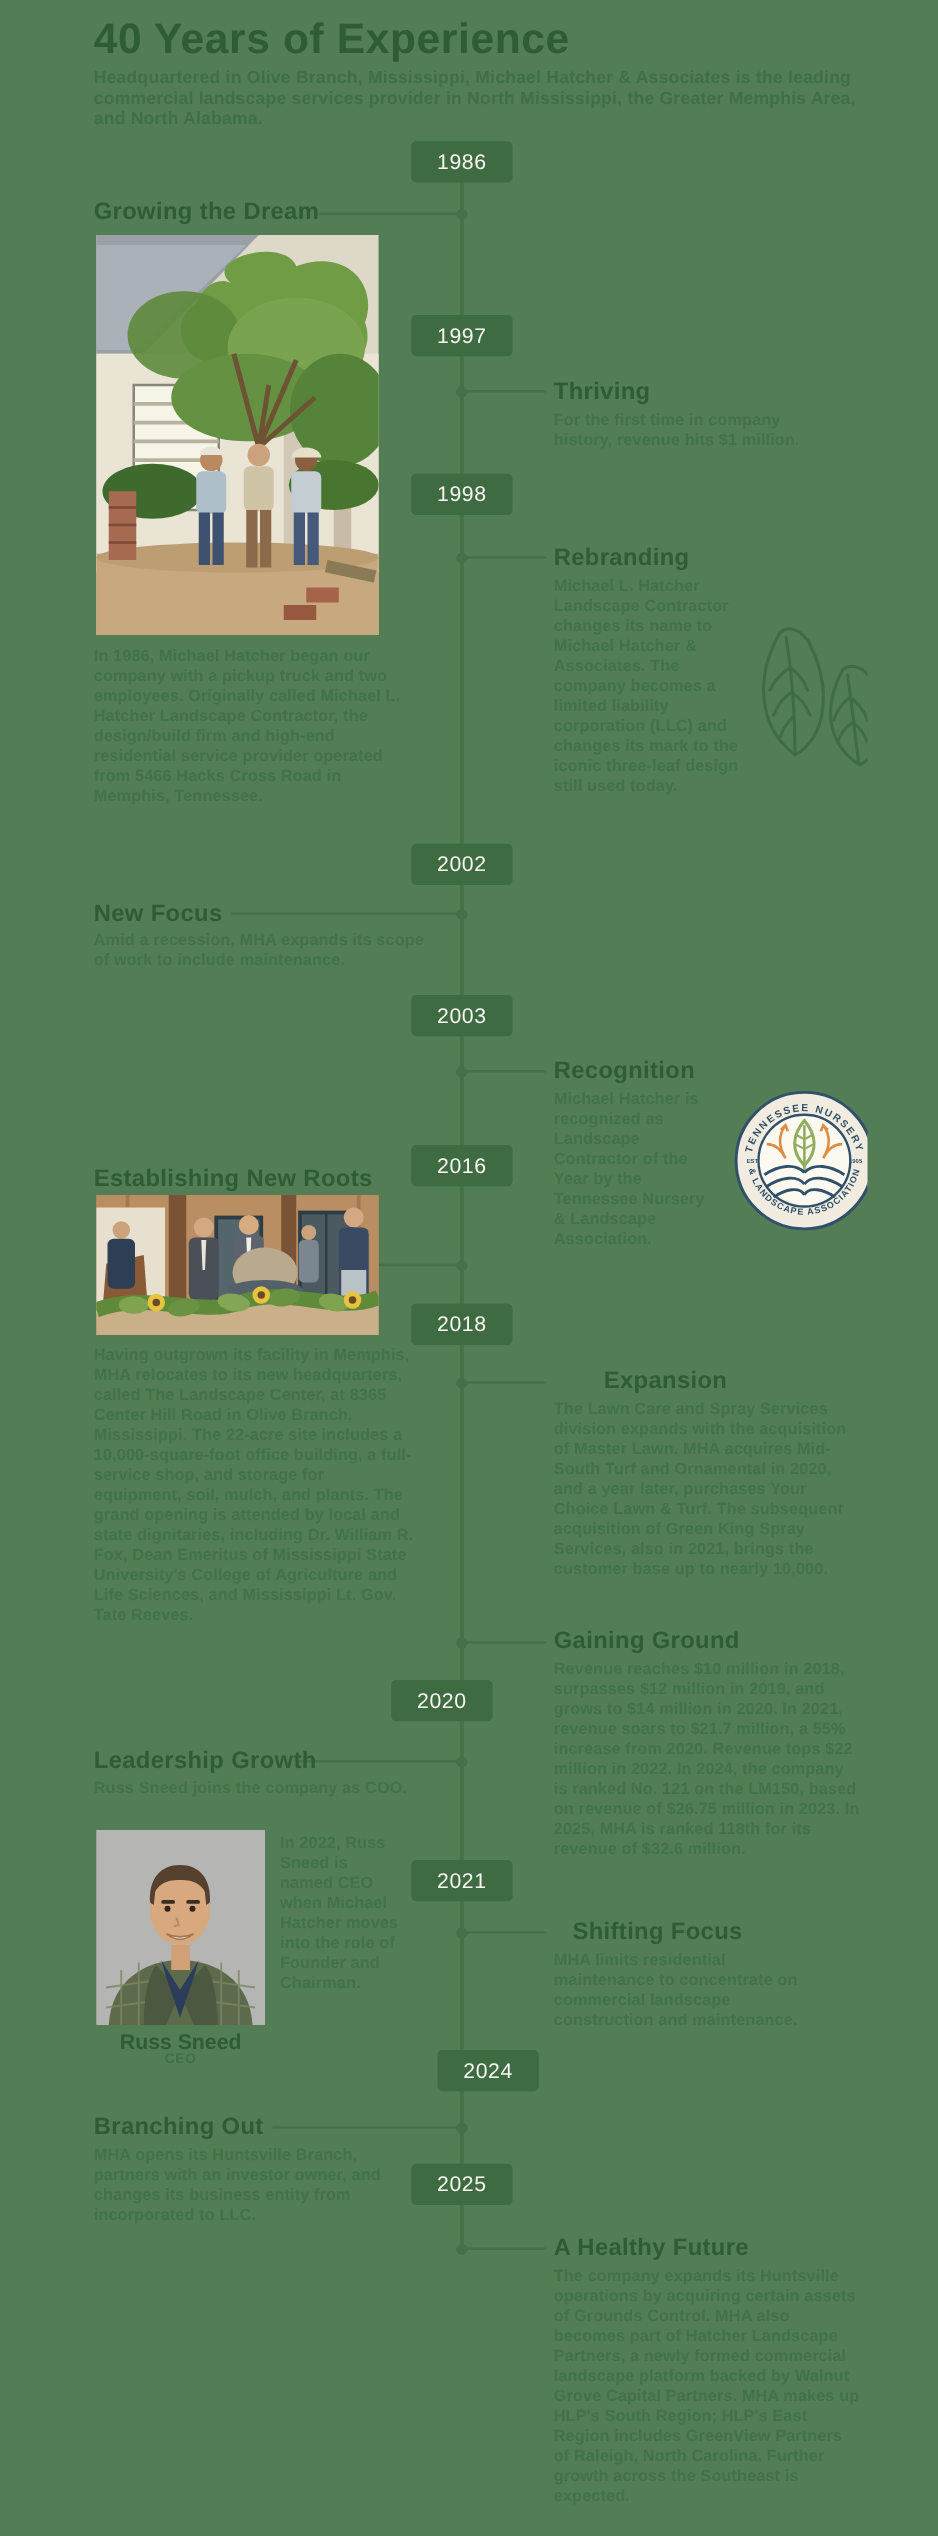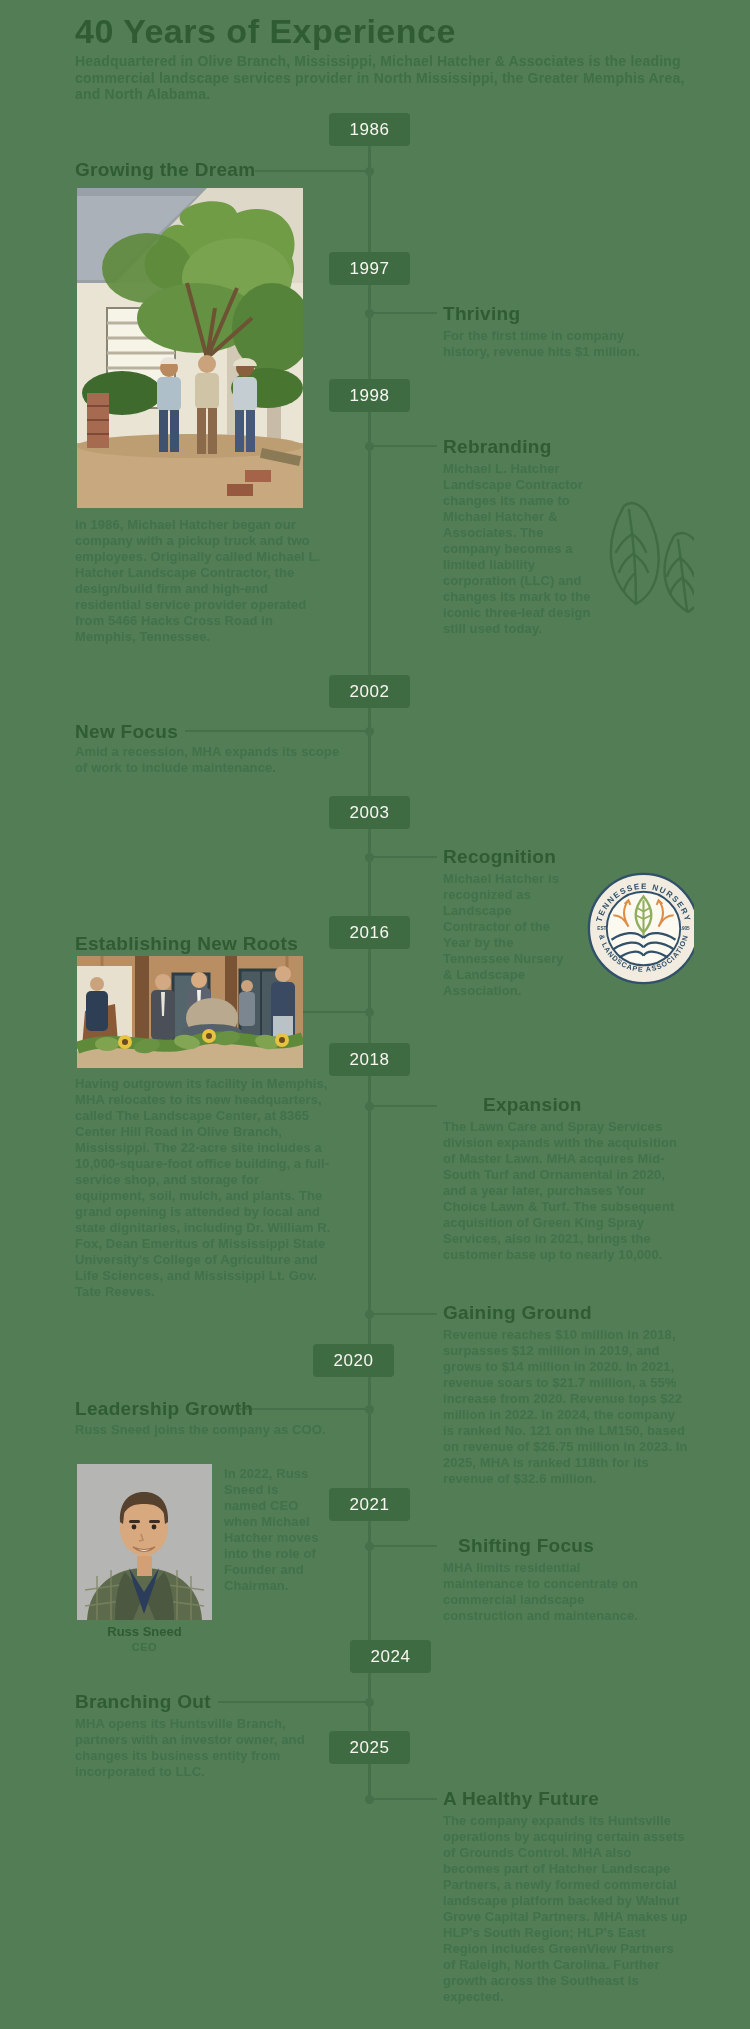--- a/index.html
+++ b/index.html
@@ -25,21 +25,21 @@
   .tl-dot{
     width:9px;height:9px;border-radius:50%;background:#46704a;
   }
   .year-badge{
     width:81px;height:33px;border-radius:4px;background:#3e6b41;
     display:flex;align-items:center;justify-content:center;
     color:#f7f6f1;font-size:17px;letter-spacing:.5px;font-weight:normal;
   }
   .photo{display:block;}
   .caption-name{
-    font-size:13px;font-weight:bold;color:#2f5c32;text-align:center;
+    font-size:17px;font-weight:bold;color:#2f5c32;text-align:center;
   }
   .caption-role{
     font-size:11px;font-weight:bold;color:#3f7043;text-align:center;letter-spacing:.5px;
   }
 </style>
 </head>
 <body>
 
 <div id="canvas">
 

